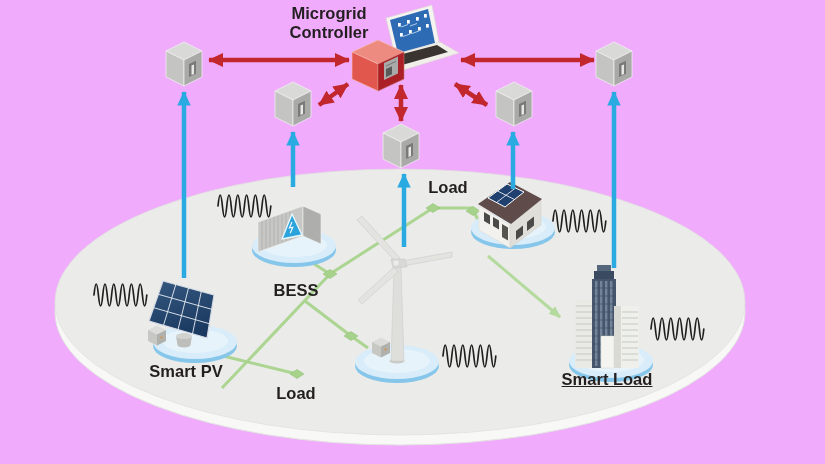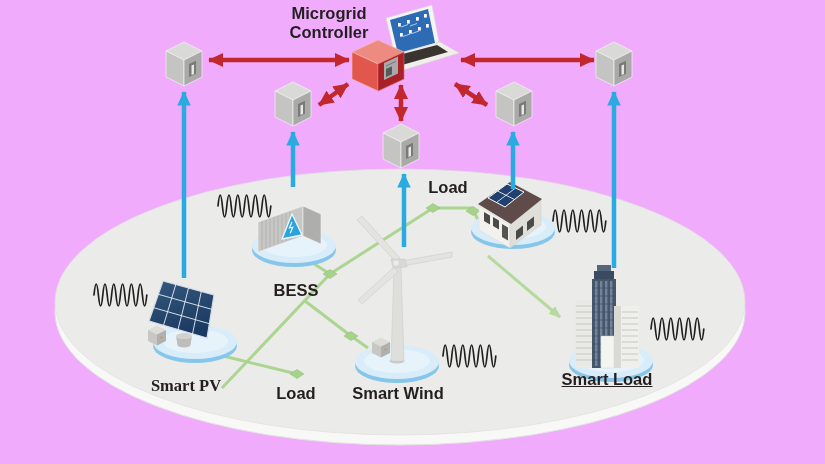--- a/index.html
+++ b/index.html
@@ -216,19 +216,18 @@
     <path d="M378,40 L404,52 L378,64 L352,52 Z" fill="#ee8b80" stroke="#f7beb7" stroke-width="0.6"></path>
     <path d="M352,52 L378,64 L378,91 L352,79 Z" fill="#e2574d" stroke="#f7beb7" stroke-width="0.6"></path>
     <path d="M404,52 L378,64 L378,91 L404,79 Z" fill="#ab2026" stroke="#c96f69" stroke-width="0.6"></path>
     <path d="M384,63 l14,-6.5 l0,17 l-14,6.5 Z" fill="#a9a9a9"></path>
     <path d="M386,66 l10,-4.6" stroke="#6e6e6e" stroke-width="0.9"></path>
     <path d="M386,69 l6,-2.8 l0,8 l-6,2.8 Z" fill="#595959"></path>
   </g>
 </svg>
 
 <div class="lbl wrap" style="left:329px;top:4px;">Microgrid Controller</div>
-<div class="lbl" style="left:186px;top:376px;font-family:Liberation Serif, serif;">Smart PV</div>
+<div class="lbl" style="left:186px;top:362px;">Smart PV</div>
 <div class="lbl" style="left:296px;top:281px;text-align:center;">BESS</div>
-<div class="lbl" style="left:398px;top:384px;">Smart Wind</div>
 <div class="lbl" style="left:607px;top:370px;text-decoration:underline;">Smart Load</div>
 <div class="lbl" style="left:448px;top:178px;">Load</div>
 <div class="lbl" style="left:296px;top:384px;">Load</div>
 </div>
 
 </body></html>

